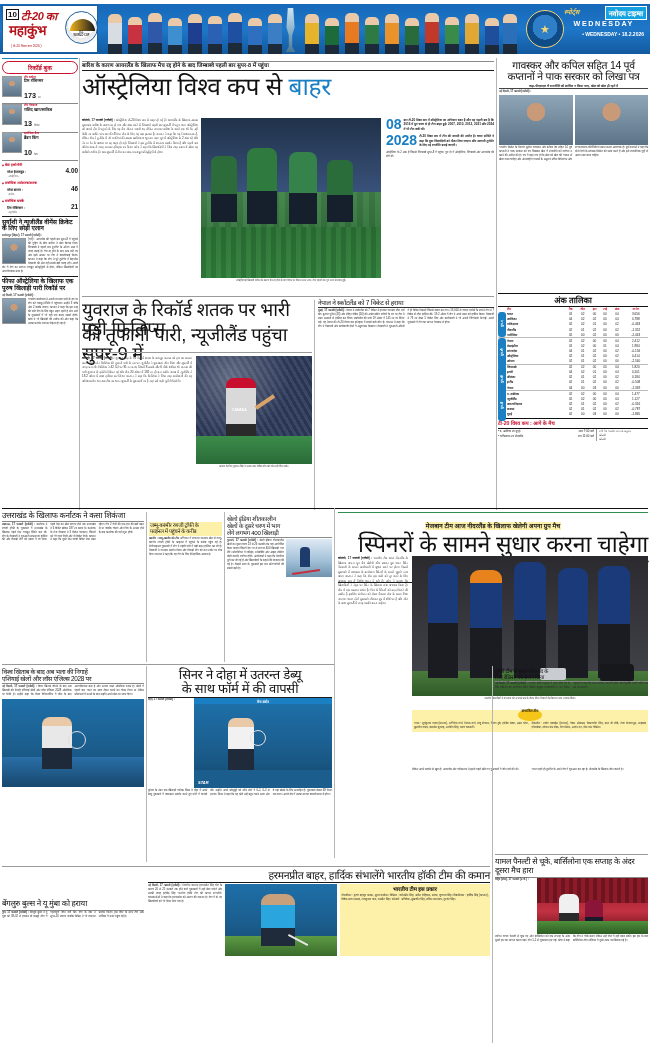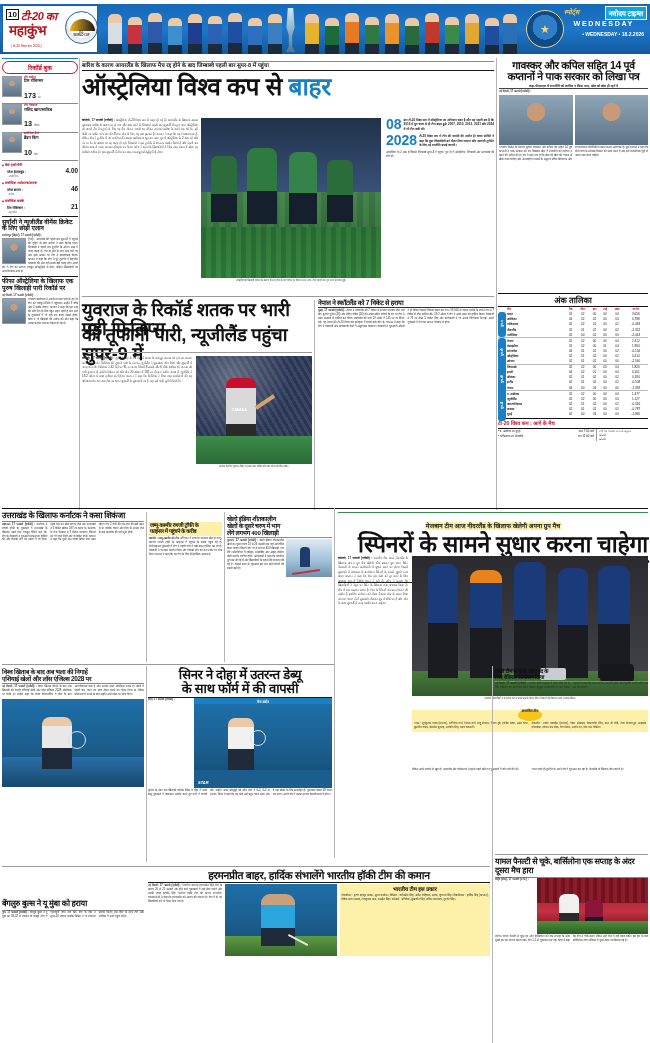--- a/index.html
+++ b/index.html
@@ -5,21 +5,21 @@
   * { box-sizing: border-box; margin: 0; padding: 0; }
   html, body {
     width: 650px; height: 1043px;
     background: #ffffff;
     font-family: "Liberation Sans", sans-serif;
     overflow: hidden;
   }
   #page { position: relative; width: 650px; height: 1043px; background:#fff; }
 
   
-  .hl { font-weight: bold; color:#111; line-height:1.02; letter-spacing:-0.3px; }
+  .hl { font-weight: normal; color:#111; line-height:1.02; letter-spacing:-0.3px; }
   .kick { font-size:5.3px; font-weight:bold; color:#1a1a1a; line-height:1.25; }
   .body-text {
     font-size:3.05px; line-height:1.5; color:#2b2b2b; text-align:justify;
     -webkit-hyphens:auto; hyphens:auto;
   }
   .body-text.tiny { font-size:2.75px; line-height:1.45; }
   .cols2 { column-count:2; column-gap:3px; }
   .cols3 { column-count:3; column-gap:3px; }
   .rule { background:#1a1a1a; height:0.7px; width:100%; }
   .rule-thin { background:#8a8a8a; height:0.4px; width:100%; }
@@ -777,21 +777,21 @@
     </div>
     <div class="photo ph-tennis" style="height:88px;margin-top:2px;">
       <div style="position:absolute;left:0;bottom:0;width:100%;height:34%;background:linear-gradient(180deg,#2a6fa8,#17486d);"></div>
       <div style="position:absolute;left:40px;top:18px;width:30px;height:52px;background:linear-gradient(180deg,#e9c9a8 0 18%,#e8e8e8 18% 60%,#1e2a3a 60%);border-radius:8px 8px 0 0;"></div>
       <div style="position:absolute;left:66px;top:32px;width:18px;height:18px;border:1.4px solid #dedede;border-radius:50%;"></div>
     </div>
   </div>
 
   <div class="hrule" style="left:2px; top:866px; width:488px;"></div>
   <div class="block" style="left:148px; top:870px; width:342px;">
-    <div class="hl hl-m" style="text-align:center;line-height:1.05;">
+    <div class="hl hl-m" style="text-align:right;line-height:1.05;">
       <span>हरमनप्रीत बाहर, हार्दिक संभालेंगे</span>
       <span>भारतीय हॉकी टीम की कमान</span>
     </div>
     <div class="rule" style="margin:1px 0;"></div>
     <div style="display:flex;gap:3px;">
       <div style="flex:0 0 74px;" class="body-text tiny">
         <b>नई दिल्ली, 17 फरवरी (एजेंसी) :</b>
         <span>नियमित कप्तान हरमनप्रीत सिंह चोट के कारण 20 से 25 फरवरी तक होने वाले मुकाबलों में नहीं खेल पाएंगे और उनकी जगह हार्दिक सिंह भारतीय हॉकी टीम की कमान संभालेंगे। चयनकर्ताओं ने कहा कि हरमनप्रीत को आराम की जरूरत है। टीम में दो नए खिलाड़ियों को भी मौका दिया गया है।</span>
       </div>
       <div style="flex:0 0 112px;">

